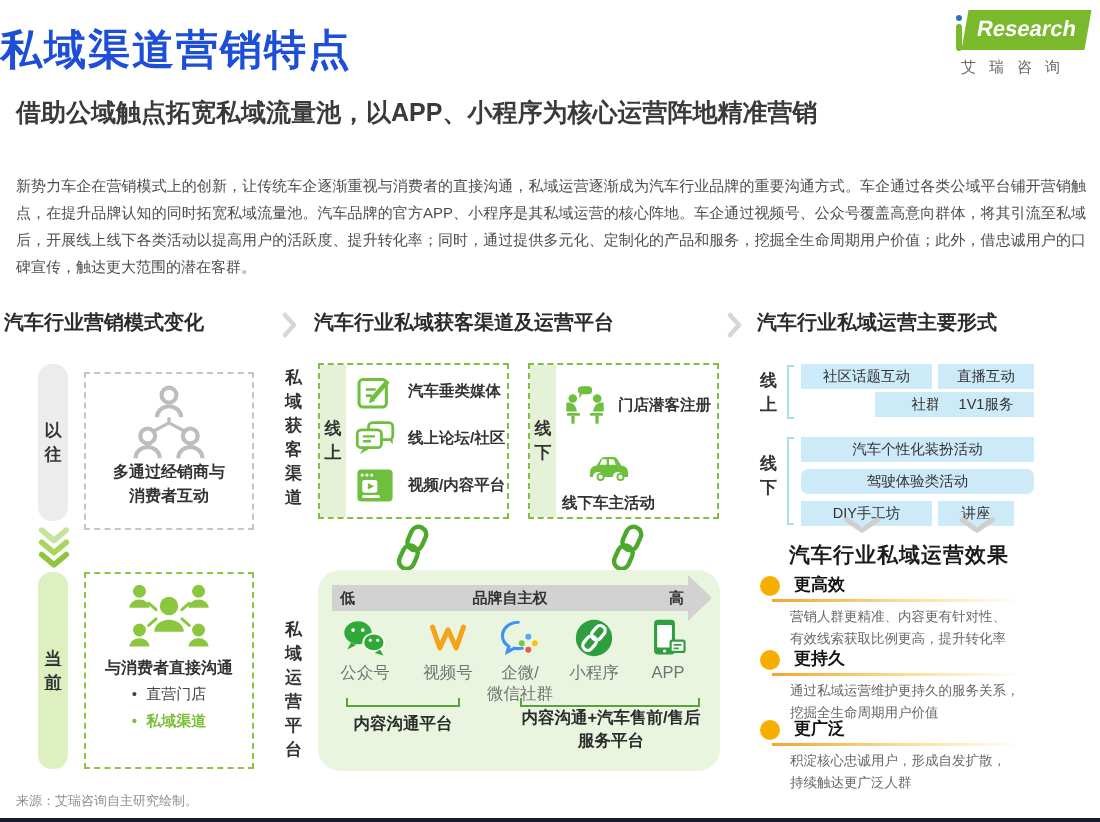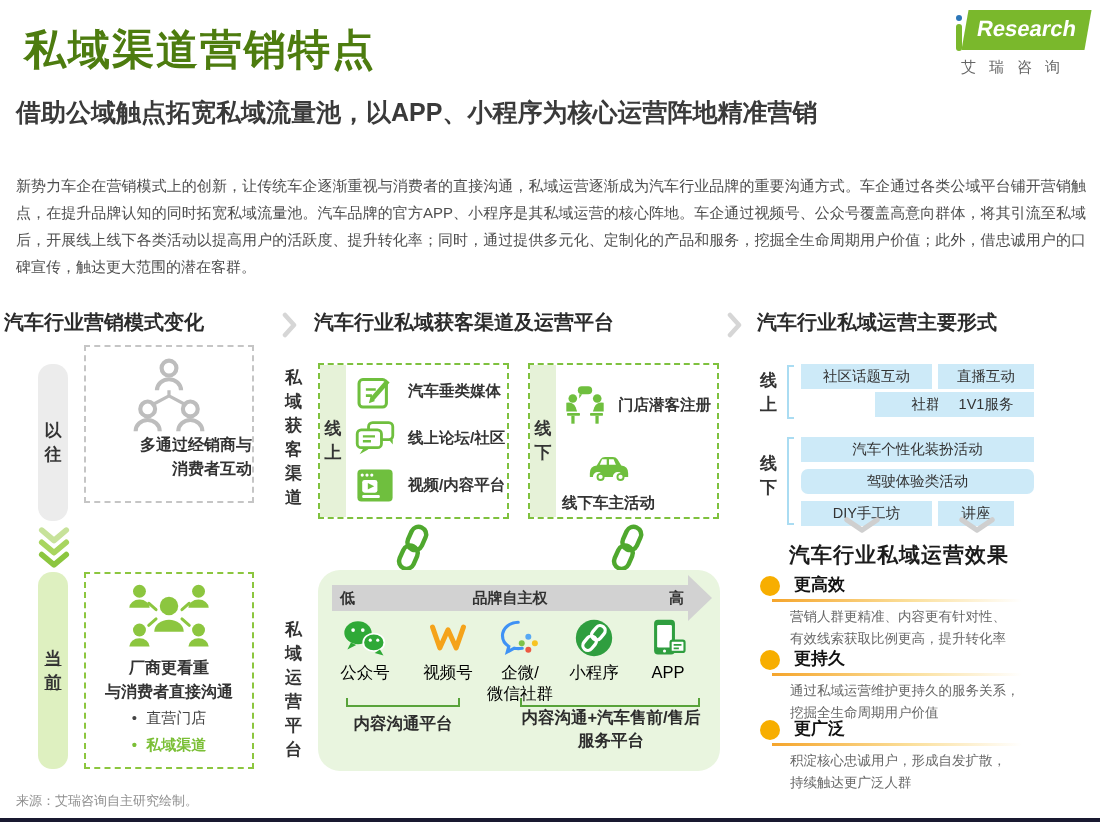--- a/index.html
+++ b/index.html
@@ -1,21 +1,21 @@
 <!DOCTYPE html>
 <html><head>
 <meta charset="utf-8">
 <style>
   html,body{margin:0;padding:0;background:#fff;}
   .page{position:relative;width:1100px;height:822px;background:#fff;overflow:hidden;
         font-family:"Liberation Sans","DejaVu Sans",sans-serif;color:#333;}
   .abs{position:absolute;}
 
   
-  .title{position:absolute;left:24px;top:22px;font-size:42px;font-weight:700;color:#4d7c0f;letter-spacing:2px;}
+  .title{position:absolute;left:0;top:22px;font-size:42px;font-weight:700;color:#1d4ed8;letter-spacing:2px;}
   .subtitle{position:absolute;left:16px;top:96px;font-size:25px;font-weight:700;color:#3a3a3a;}
   .intro{position:absolute;left:16px;top:157px;width:1070px;font-size:15px;line-height:27px;color:#4e4e4e;text-align:justify;}
 
   
   .logo{position:absolute;left:955px;top:10px;width:140px;}
   .logo-row{display:flex;align-items:flex-start;}
   .logo-i{position:relative;width:9px;height:42px;}
   .logo-i .dot{position:absolute;left:1px;top:5px;width:6px;height:6px;border-radius:50%;background:#2c76b8;}
   .logo-i .stem{position:absolute;left:1px;top:14px;width:6px;height:27px;background:#7ab82c;border-radius:3px;}
   .logo-box{transform:skewX(-10deg);background:#7ab82c;color:#fff;font-weight:700;font-size:22px;
@@ -50,21 +50,21 @@
   
   .plat-box{position:absolute;left:318px;top:570px;width:402px;height:201px;background:#e9f5df;border-radius:22px;}
   .axis{position:absolute;left:14px;top:15px;width:356px;height:26px;background:#d2d2d2;
         display:flex;align-items:center;justify-content:center;font-size:15px;font-weight:700;color:#333;}
   .axis .low{position:absolute;left:8px;}
   .axis .high{position:absolute;right:4px;}
   .axis-head{position:absolute;left:370px;top:5px;width:0;height:0;
              border-top:23px solid transparent;border-bottom:23px solid transparent;border-left:24px solid #d2d2d2;}
   .plat{position:absolute;top:44px;width:86px;text-align:center;}
   .plat-ic{height:48px;display:flex;align-items:center;justify-content:center;}
-  .plat-lb{font-size:16.5px;color:#000000;line-height:21px;}
+  .plat-lb{font-size:16.5px;color:#737373;line-height:21px;}
   .bracket-up{position:absolute;height:9px;border:2px solid #58a33a;border-top:none;box-sizing:border-box;}
   .grp-lb{position:absolute;text-align:center;font-size:16.5px;font-weight:700;color:#2d2d2d;line-height:23px;}
 
   
   .pill{position:absolute;height:25px;line-height:25px;background:#cdeaf8;text-align:center;
         font-size:14.5px;color:#333;white-space:nowrap;}
   .blue-bracket{position:absolute;width:7px;border:2px solid #aadcf2;border-right:none;box-sizing:border-box;}
   .fx-title{position:absolute;left:789px;top:541px;font-size:21px;font-weight:700;color:#1c1c1c;letter-spacing:1px;}
   .fx{position:absolute;left:756px;width:310px;}
   .fx-dot{position:absolute;left:4px;top:3px;width:20px;height:20px;border-radius:50%;background:#f7ae00;}
@@ -110,21 +110,21 @@
   <div class="abs" style="left:727px;top:312px;">
     <svg width="16" height="26" viewBox="0 0 16 26">
         <path d="M3,3 L12,13 L3,23" stroke="#d6d6d6" stroke-width="4.5" fill="none" stroke-linecap="round" stroke-linejoin="round"></path>
       </svg>
   </div>
   <div class="sec-title" style="left:757px;">汽车行业私域运营主要形式</div>
 
   <div class="stage-bar" style="left:38px;top:364px;height:157px;background:#ececec;">
     <span class="vtext">以往</span>
   </div>
-  <div class="dash-box dash-gray" style="left:84px;top:345px;width:170px;height:158px;text-align:right;">
+  <div class="dash-box dash-gray" style="left:84px;top:372px;width:170px;height:158px;">
     <div style="margin-top:10px;display:flex;justify-content:center;">
       <svg width="86" height="76" viewBox="0 0 92 82">
         <g fill="none" stroke="#bdbdbd" stroke-width="4.5">
           <circle cx="46" cy="12" r="8"></circle>
             <path d="M33,36 a13,12 0 0 1 26,0"></path>
           <path d="M46,36 v6 M46,42 l-19,10 M46,42 l19,10" stroke-width="3.5"></path>
           <circle cx="23" cy="56" r="8"></circle>
             <path d="M10,80 a13,12 0 0 1 26,0"></path>
           <circle cx="69" cy="56" r="8"></circle>
             <path d="M56,80 a13,12 0 0 1 26,0"></path>
@@ -159,21 +159,20 @@
           <circle cx="20" cy="54" r="7"></circle>
             <path d="M9,72 a11,9 0 0 1 22,0 z"></path>
           <circle cx="84" cy="54" r="7"></circle>
             <path d="M73,72 a11,9 0 0 1 22,0 z"></path>
         </g>
         <g stroke="#8cc63f" stroke-width="3.2" fill="none" stroke-linecap="round">
           <path d="M38,32 l-8,-7 M38,42 l-8,7 M66,32 l8,-7 M66,42 l8,7"></path>
         </g>
       </svg>
     </div>
-    <div class="box-caption">厂商更看重</div>
     <div class="box-caption">与消费者直接沟通</div>
     <div class="bullet-row">
       <span class="bullet-dot">•</span>
       <span>直营门店</span>
     </div>
     <div class="bullet-row bullet-green">
       <span class="bullet-dot">•</span>
       <span>私域渠道</span>
     </div>
   </div>

